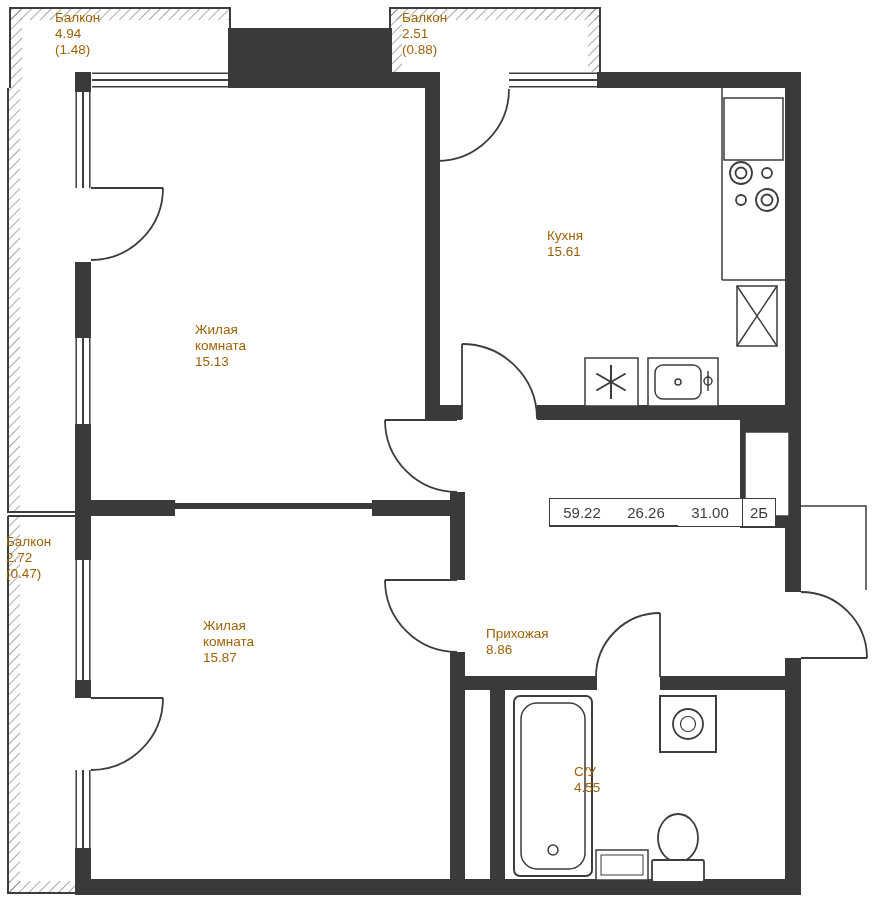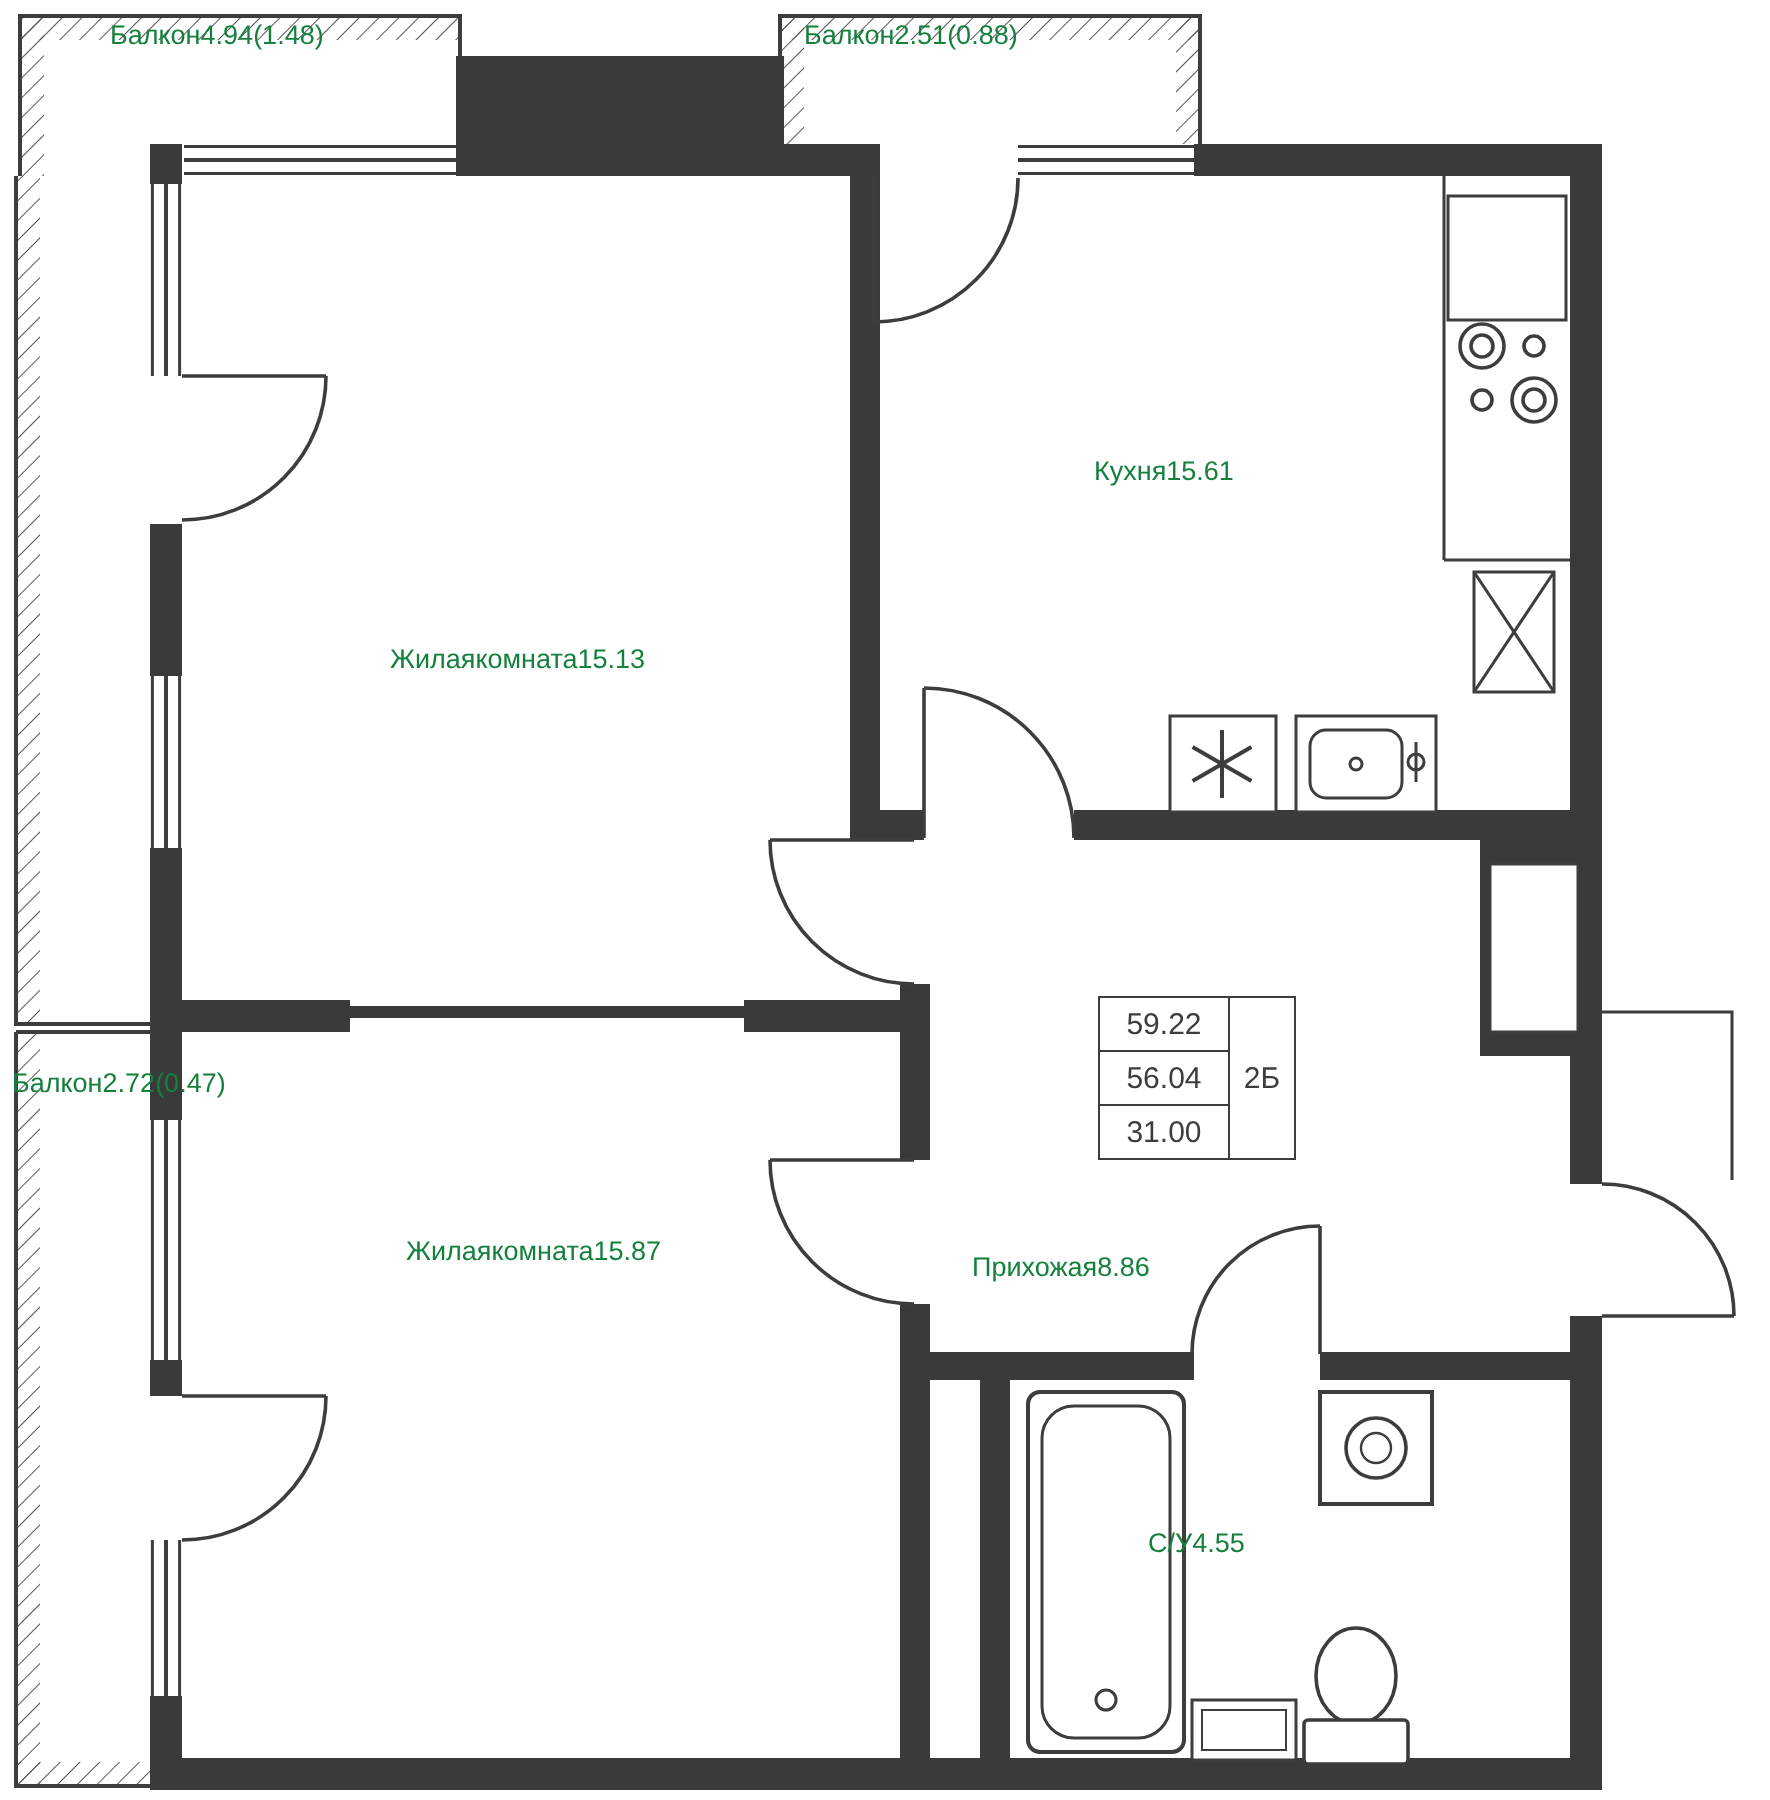--- a/index.html
+++ b/index.html
@@ -1,24 +1,24 @@
 <!DOCTYPE html>
 <html><head>
 <meta charset="utf-8">
 <style>
   html,body{margin:0;padding:0;background:#ffffff;}
   #plan{position:relative;width:885px;height:900px;background:#ffffff;overflow:hidden;
         font-family:"Liberation Sans", sans-serif;color:#3d3d3d;}
   #plan svg{position:absolute;left:0;top:0;}
-  .label{position:absolute;display:flex;flex-direction:row;align-items:center;
-         text-align:center;font-size:13.5px;line-height:16px;color:#15803d;z-index:5;}
+  .label{position:absolute;display:flex;flex-direction:column;align-items:flex-start;
+         text-align:center;font-size:13.5px;line-height:16px;color:#a16207;z-index:5;}
   .label span{white-space:nowrap;}
   .info-box{position:absolute;left:549px;top:498px;display:flex;background:#ffffff;
             border:1.5px solid #3d3d3d;z-index:5;}
-  .info-col{display:flex;flex-direction:column;}
+  .info-col{display:flex;}
   .info-cell{width:64px;height:26px;display:flex;align-items:center;justify-content:center;
              font-size:15px;border-bottom:1.5px solid #3d3d3d;}
   .info-cell:last-child{border-bottom:none;}
   .info-type{width:32px;display:flex;align-items:center;justify-content:center;
              font-size:15px;border-left:1.5px solid #3d3d3d;}
 </style>
 </head>
 <body>
 
 <div id="plan">
@@ -253,19 +253,19 @@
   </div>
 
   <div class="label" style="left:574px;top:764px;width:124px">
     <span>С/У</span>
     <span>4.55</span>
   </div>
 
   <div class="info-box">
     <div class="info-col">
       <div class="info-cell">59.22</div>
-      <div class="info-cell">56.04</div>
+      <div class="info-cell">26.26</div>
       <div class="info-cell">31.00</div>
     </div>
     <div class="info-type">2Б</div>
   </div>
 
 </div>
 
 </body></html>

